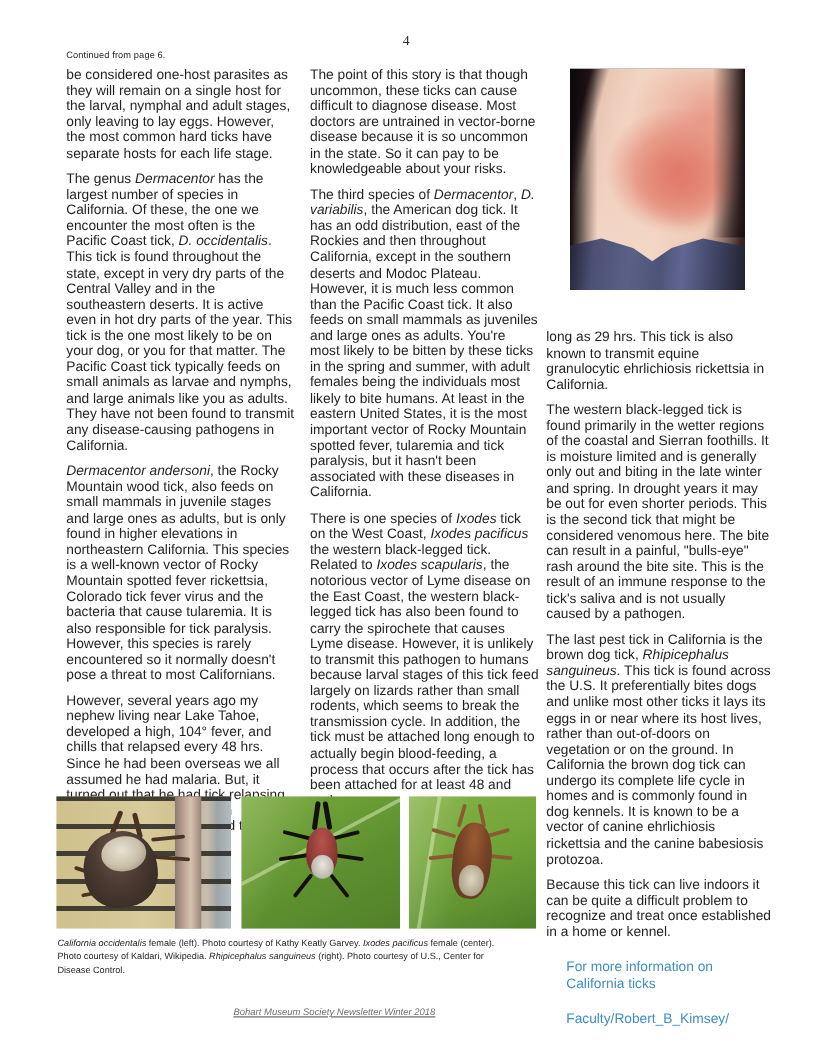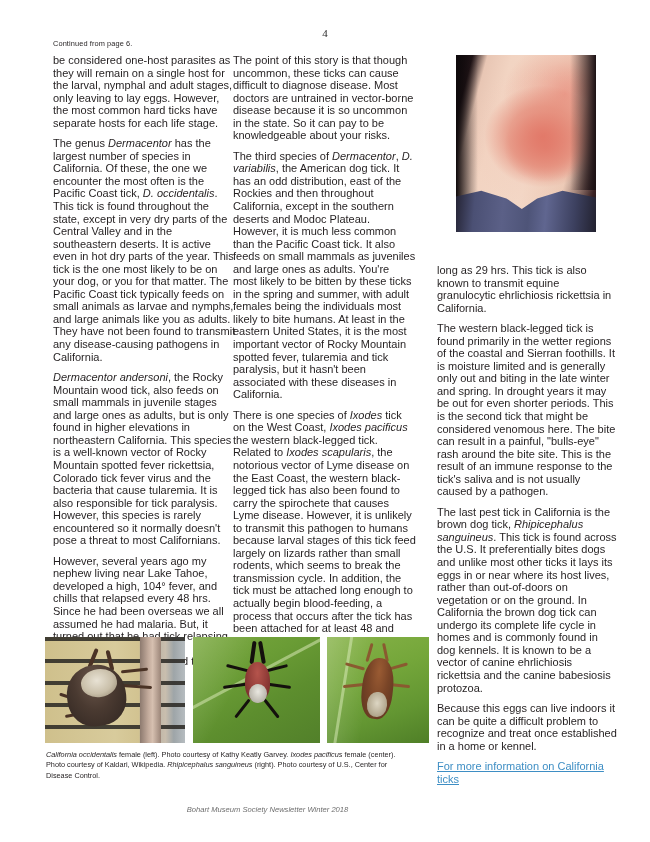--- a/index.html
+++ b/index.html
@@ -50,21 +50,21 @@
     position: absolute;
     font-size: 11px;
     line-height: 12.55px;
     color: #231f20;
     text-align: left;
   }
   .col p {
     margin: 0 0 8px 0;
   }
   .col-1 { left: 53px;  top: 54px;  width: 183px; }
-  .col-2 { left: 233px; top: 54px;  width: 183px; }
+  .col-2 { left: 248px; top: 54px;  width: 183px; }
   .col-3 { left: 437px; top: 264px; width: 180px; }
 
   em { font-style: italic; }
 
   
   .photo-rash {
     position: absolute;
     left: 456px;
     top: 55px;
     width: 140px;
@@ -242,32 +242,33 @@
     font-size: 7.3px;
     line-height: 10.4px;
     color: #231f20;
   }
 
   
   .linkblock {
     margin-top: 0;
     color: #3e8ec4;
   }
-  .linkblock p { margin: 0; text-decoration: underline; }
+  .linkblock p { margin: 16px; }
 
   
   .footer {
     position: absolute;
     top: 805px;
     left: 0;
     width: 535px;
     text-align: center;
     font-size: 7.6px;
     font-style: italic;
     color: #6f6f6f;
+    text-decoration: underline;
   }
 </style>
 </head>
 <body>
 
 <div class="page">
 
   <div class="page-number">4</div>
 
   <div class="continued">Continued from page 6.</div>
@@ -289,23 +290,24 @@
     <div class="bg"></div>
     <div class="shadow-l"></div>
     <div class="shadow-r"></div>
     <div class="collar"></div>
   </div>
 
   <div class="col col-3">
     <p>long as 29 hrs. This tick is also known to transmit equine granulocytic ehrlichiosis rickettsia in California.</p>
     <p>The western black-legged tick is found primarily in the wetter regions of the coastal and Sierran foothills. It is moisture limited and is generally only out and biting in the late winter and spring. In drought years it may be out for even shorter periods. This is the second tick that might be considered venomous here. The bite can result in a painful, "bulls-eye" rash around the bite site. This is the result of an immune response to the tick's saliva and is not usually caused by a pathogen.</p>
     <p> The last pest tick in California is the brown dog tick, <em>Rhipicephalus sanguineus</em>. This tick is found across the U.S. It preferentially bites dogs and unlike most other ticks it lays its eggs in or near where its host lives, rather than out-of-doors on vegetation or on the ground. In California the brown dog tick can undergo its complete life cycle in homes and is commonly found in dog kennels. It is known to be a vector of canine ehrlichiosis rickettsia and the canine babesiosis protozoa.</p>
-    <p>Because this eggs can live indoors it can be quite a difficult problem to recognize and treat once established in a home or kennel.</p>
+    <p>Because this tick can live indoors it can be quite a difficult problem to recognize and treat once established in a home or kennel.</p>
     <div class="linkblock">
       <p>For more information on California ticks</p>
+      <p>Faculty/Robert_B_Kimsey/</p>
     </div>
   </div>
 
   <div class="photo-strip">
 
     <div class="tickpic tickpic-1">
       <div class="bg"></div>
       <div class="rod"></div>
       <div class="leg l1"></div>
       <div class="leg l2"></div>

